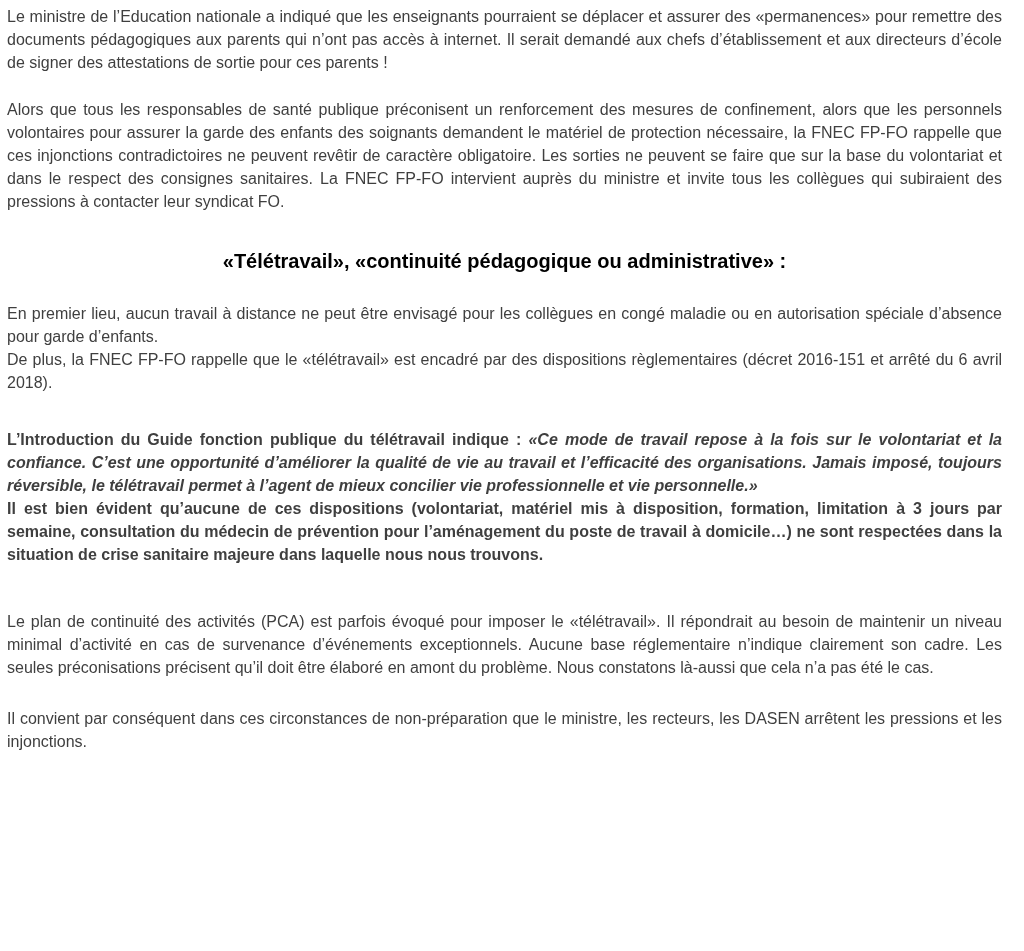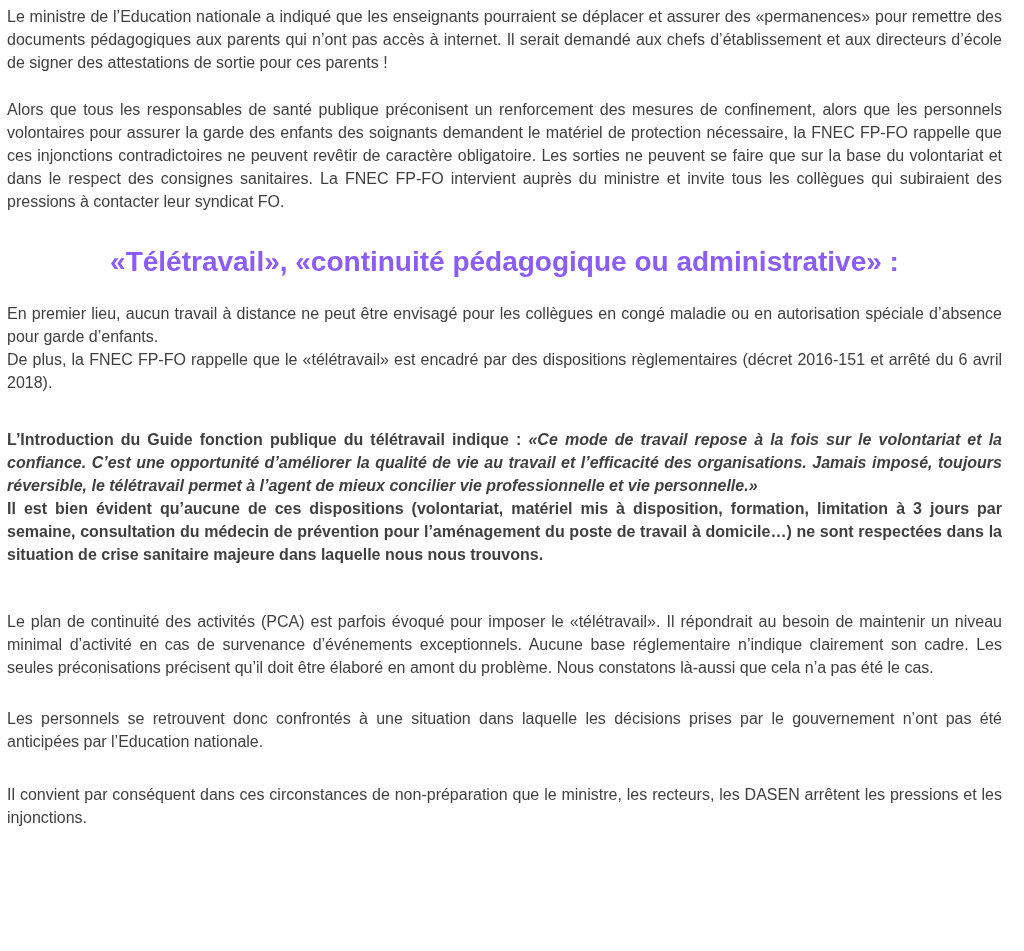--- a/index.html
+++ b/index.html
@@ -20,25 +20,25 @@
     font-size: 16px;
     line-height: 23px;
     color: #3f3f3f;
     text-align: justify;
   }
   .page p {
     margin: 0 0 24px 0;
   }
   .heading {
     font-family: "Liberation Sans", sans-serif;
-    font-size: 28px;
+    font-size: 20px;
     line-height: 33px;
     font-weight: bold;
     text-align: center;
-    color: #8b5cf6;
+    color: #000000;
     margin: 32px 0 24px 0;
   }
   .para-decret { margin-bottom: 34px !important; }
   .para-teletravail { margin-bottom: 44px !important; font-weight: bold; }
   .para-pca { margin-bottom: 28px !important; }
   .para-personnels { margin-bottom: 30px !important; }
   .para-final { margin-bottom: 0 !important; }
   em.quote {
     font-style: italic;
   }
@@ -61,17 +61,16 @@
     <span>De plus, la FNEC FP-FO rappelle que le «télétravail» est encadré par des dispositions règlementaires (décret 2016-151 et arrêté du 6 avril 2018).</span>
   </p>
 
   <p class="para-teletravail">
     <span>L’Introduction du Guide fonction publique du télétravail indique : </span><em class="quote">«Ce mode de travail repose à la fois sur le volontariat et la confiance. C’est une opportunité d’améliorer la qualité de vie au travail et l’efficacité des organisations. Jamais imposé, toujours réversible, le télétravail permet à l’agent de mieux concilier vie professionnelle et vie personnelle.»</em><br>
     <span>Il est bien évident qu’aucune de ces dispositions (volontariat, matériel mis à disposition, formation, limitation à 3 jours par semaine, consultation du médecin de prévention pour l’aménagement du poste de travail à domicile…) ne sont respectées dans la situation de crise sanitaire majeure dans laquelle nous nous trouvons.</span>
   </p>
 
   <p class="para-pca">Le plan de continuité des activités (PCA) est parfois évoqué pour imposer le «télétravail». Il répondrait au besoin de maintenir un niveau minimal d’activité en cas de survenance d’événements exceptionnels. Aucune base réglementaire n’indique clairement son cadre. Les seules préconisations précisent qu’il doit être élaboré en amont du problème. Nous constatons là-aussi que cela n’a pas été le cas.</p>
 
-  <p class="para-personnels">Les personnels se retrouvent donc confrontés à une situation dans laquelle les décisions prises par le gouvernement n’ont pas été anticipées par l’Education nationale.</p>
 
   <p class="para-final">Il convient par conséquent dans ces circonstances de non-préparation que le ministre, les recteurs, les DASEN arrêtent les pressions et les injonctions.</p>
 
 </div>
 
 </body></html>

